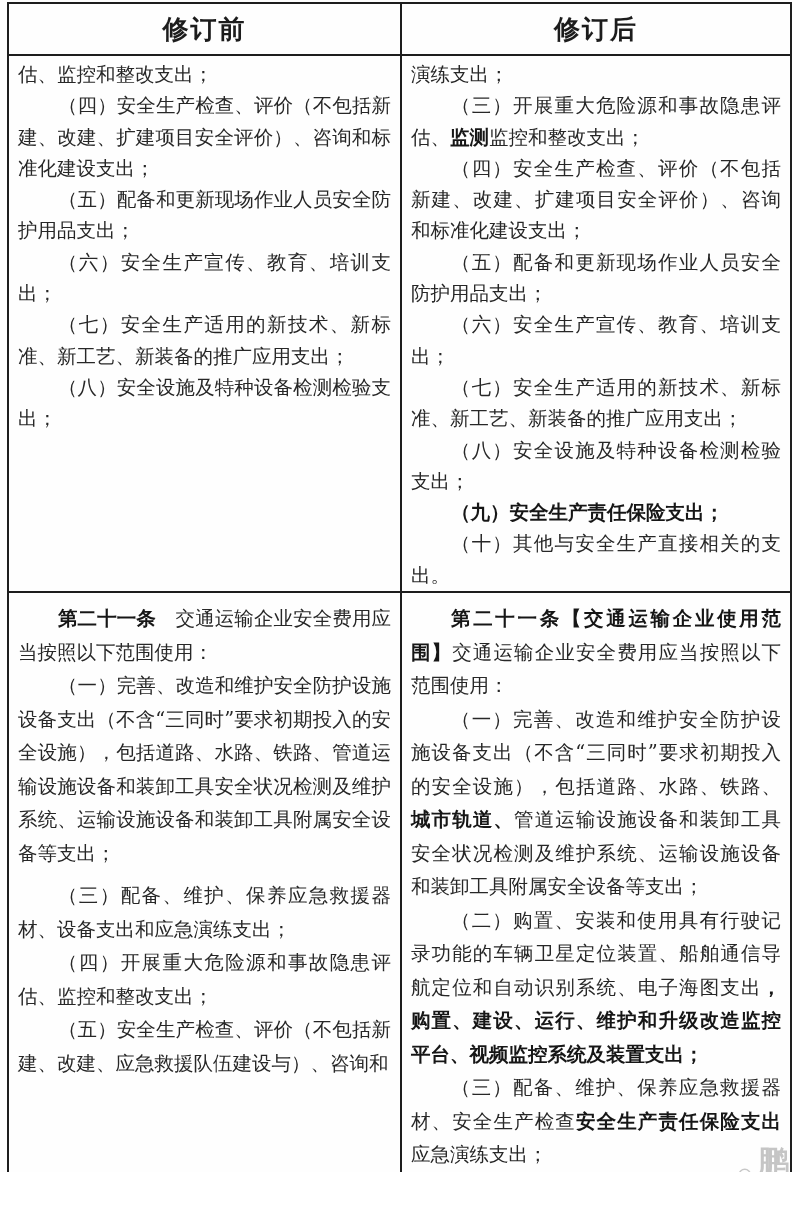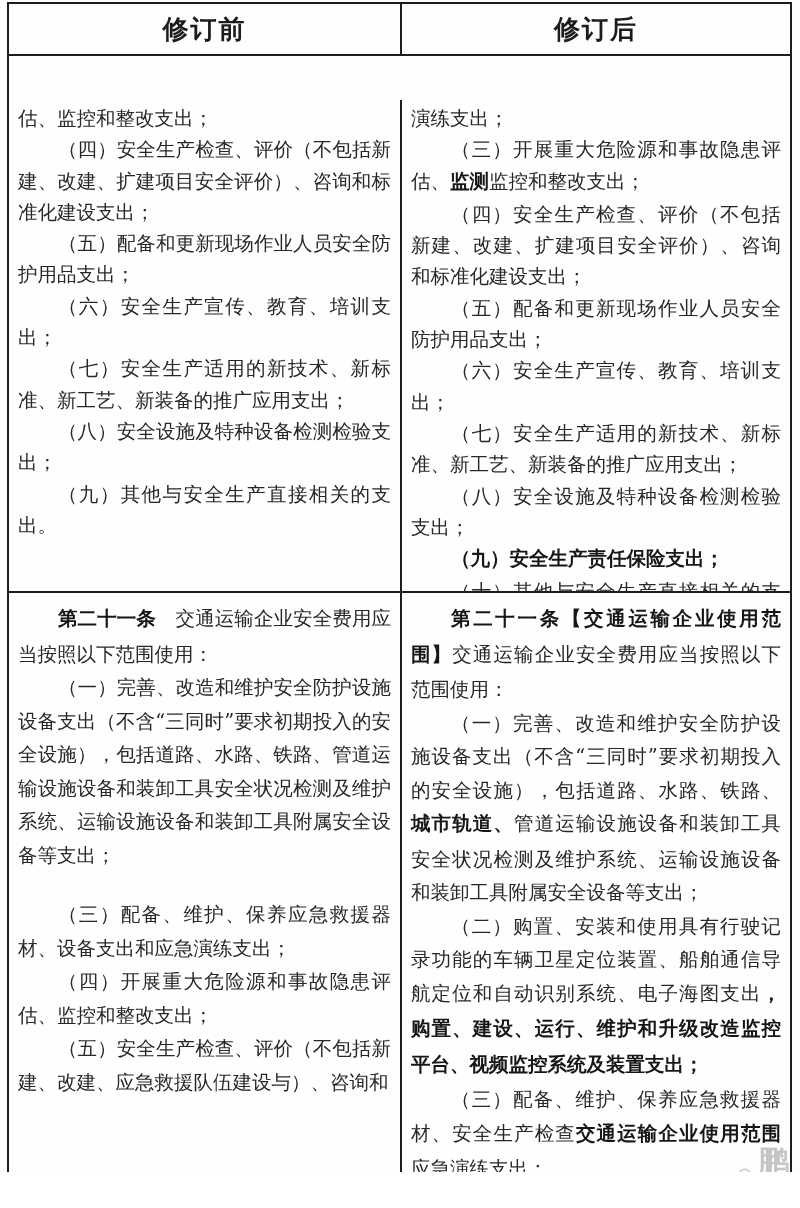--- a/index.html
+++ b/index.html
@@ -18,28 +18,28 @@
   .hdr{
     display:flex;align-items:center;justify-content:center;
     border-bottom:2px solid #1d1d1d;font-size:26px;font-weight:bold;
     letter-spacing:2px;color:#1c1c1c;
   }
   .row1{border-bottom:2px solid #1d1d1d;}
   .body{
     padding:3px 9px 0 9px;font-size:19.5px;text-align:justify;
     color:#272727;
   }
-  .body.r1{line-height:31.3px;margin-top:44px;}
+  .body.r1{line-height:31.3px;}
   .body.r2{line-height:33.5px;padding-top:9px;}
   .para{margin:0;}
   .para.indent{text-indent:2.05em;}
-  .para.gap{margin-top:26px;}
+  .para.gap{margin-top:9px;}
   .run{}
   .ins{
-    font-family:Liberation Mono, monospace;
+    font-family:Liberation Sans, sans-serif;
     font-weight:700;color:#161616;
   }
   .boxed{
     display:inline-block;border:2px solid #3c3c3c;background:#d9d9d9;
     padding:0 2px;margin:0 2px;line-height:1.15;text-indent:0;
     color:#1e1e1e;
   }
   .bottom-bar{
     position:absolute;left:0;top:1201px;width:800px;height:7px;
     background:#131313;
@@ -62,21 +62,20 @@
     <div class="cell hdr">
       <span>修订后</span>
     </div>
     <div class="cell body r1 col-left row1">
         <p class="para"><span class="run">估、监控和整改支出；</span></p>
         <p class="para indent"><span class="run">（四）安全生产检查、评价（不包括新建、改建、扩建项目安全评价）、咨询和标准化建设支出；</span></p>
         <p class="para indent"><span class="run">（五）配备和更新现场作业人员安全防护用品支出；</span></p>
         <p class="para indent"><span class="run">（六）安全生产宣传、教育、培训支出；</span></p>
         <p class="para indent"><span class="run">（七）安全生产适用的新技术、新标准、新工艺、新装备的推广应用支出；</span></p>
         <p class="para indent"><span class="run">（八）安全设施及特种设备检测检验支出；</span></p>
-        <p class="para indent"><span class="run">（九）其他与安全生产直接相关的支出。</span></p>
       </div>
     <div class="cell body r1 row1">
         <p class="para"><span class="run">演练支出；</span></p>
         <p class="para indent"><span class="run">（三）开展重大危险源和事故隐患评估、</span><span class="run ins">监测</span><span class="run">监控和整改支出；</span></p>
         <p class="para indent"><span class="run">（四）安全生产检查、评价（不包括新建、改建、扩建项目安全评价）、咨询和标准化建设支出；</span></p>
         <p class="para indent"><span class="run">（五）配备和更新现场作业人员安全防护用品支出；</span></p>
         <p class="para indent"><span class="run">（六）安全生产宣传、教育、培训支出；</span></p>
         <p class="para indent"><span class="run">（七）安全生产适用的新技术、新标准、新工艺、新装备的推广应用支出；</span></p>
         <p class="para indent"><span class="run">（八）安全设施及特种设备检测检验支出；</span></p>
         <p class="para indent"><span class="run ins">（九）安全生产责任保险支出；</span></p>
@@ -86,21 +85,21 @@
         <p class="para indent"><span class="run ins">第二十一条</span><span class="run">　交通运输企业安全费用应当按照以下范围使用：</span></p>
         <p class="para indent"><span class="run">（一）完善、改造和维护安全防护设施设备支出（不含“三同时”要求初期投入的安全设施），包括道路、水路、铁路、管道运输设施设备和装卸工具安全状况检测及维护系统、运输设施设备和装卸工具附属安全设备等支出；</span></p>
         <p class="para indent gap"><span class="run">（三）配备、维护、保养应急救援器材、设备支出和应急演练支出；</span></p>
         <p class="para indent"><span class="run">（四）开展重大危险源和事故隐患评估、监控和整改支出；</span></p>
         <p class="para indent"><span class="run">（五）安全生产检查、评价（不包括新建、改建、应急救援队伍建设与）、咨询和</span></p>
       </div>
     <div class="cell body r2">
         <p class="para indent"><span class="run ins">第二十一条【交通运输企业使用范围】</span><span class="run">交通运输企业安全费用应当按照以下范围使用：</span></p>
         <p class="para indent"><span class="run">（一）完善、改造和维护安全防护设施设备支出（不含“三同时”要求初期投入的安全设施），包括道路、水路、铁路、</span><span class="run ins">城市轨道、</span><span class="run">管道运输设施设备和装卸工具安全状况检测及维护系统、运输设施设备和装卸工具附属安全设备等支出；</span></p>
         <p class="para indent"><span class="run">（二）购置、安装和使用具有行驶记录功能的车辆卫星定位装置、船舶通信导航定位和自动识别系统、电子海图支出</span><span class="run ins">，购置、建设、运行、维护和升级改造监控平台、视频监控系统及装置支出；</span></p>
-        <p class="para indent"><span class="run">（三）配备、维护、保养应急救援器材、安全生产检查</span><span class="run ins">交通运输企业使用范围</span><span class="run">应急演练支出；</span></p>
+        <p class="para indent"><span class="run">（三）配备、维护、保养应急救援器材、安全生产检查</span><span class="run ins">安全生产责任保险支出</span><span class="run">应急演练支出；</span></p>
       </div>
   </div>
 
   <div class="bottom-bar"></div>
 
   <div class="watermark">
     <svg class="wm-icon" width="50" height="46" viewBox="0 0 50 46" fill="none">
       <circle cx="22" cy="22" r="13" stroke="#b5b5b5" stroke-width="2"></circle>
       <circle cx="33" cy="12" r="8" stroke="#b5b5b5" stroke-width="2"></circle>
       <circle cx="18" cy="20" r="1.6" fill="#b5b5b5"></circle>

